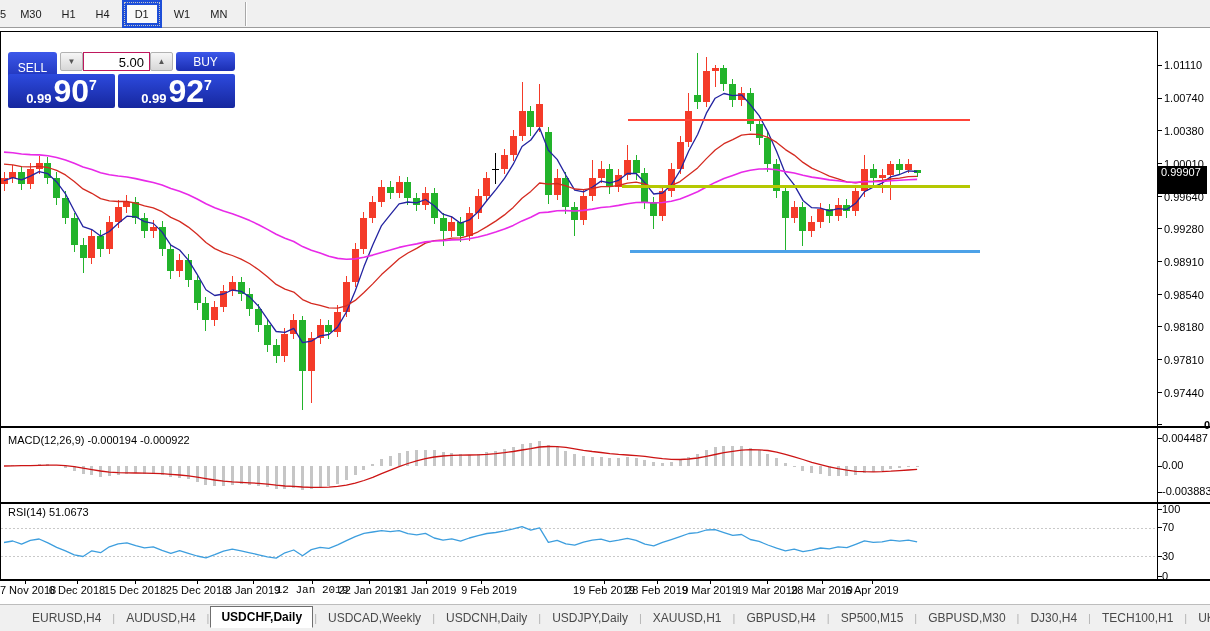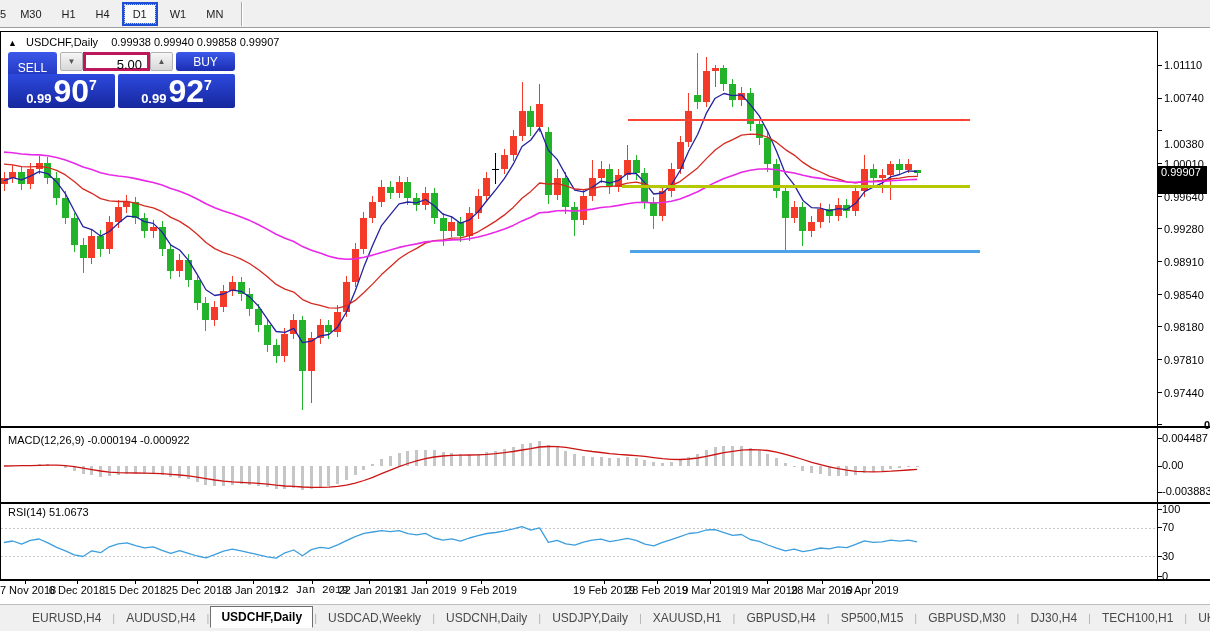--- a/index.html
+++ b/index.html
@@ -3,37 +3,37 @@
 <meta charset="utf-8">
 <style>
   html,body{margin:0;padding:0;background:#fff}
   .stage{position:relative;width:1210px;height:631px;overflow:hidden;
          font-family:"Liberation Sans",sans-serif;background:#fff;-webkit-font-smoothing:none}
   
   .toolbar{position:absolute;left:0;top:0;width:1210px;height:28px;background:#f0f0f0;
            border-bottom:1px solid #9c9c9c;display:flex;align-items:center;box-sizing:border-box}
   .tf{font-size:11px;color:#1c1c1c;padding:3px 8px;margin:0 2px;cursor:default}
   .tf.partial{padding:3px 2px 3px 0;margin-left:0}
-  .tf.active{background:#fafafa;border:3px solid #1d4ed8;outline:1px dotted #c4c4c4;outline-offset:-3px}
+  .tf.active{background:#fafafa;border:5px solid #1d4ed8;outline:1px dotted #c4c4c4;outline-offset:-3px}
   .tbsep{width:1px;height:24px;background:#a8a8a8;margin-left:8px;box-shadow:1px 0 0 #fff}
   
   .chartbg{position:absolute;left:0;top:28px;width:1210px;height:576px;background:#fff}
   #plot{position:absolute;left:0;top:0;width:1210px;height:631px}
   .ovl{position:absolute;font-size:11px;color:#000;white-space:nowrap;line-height:13px}
   .title-row{left:8px;top:36px}
   .title-row .sym{margin-right:10px}
   
   .tpanel{position:absolute;left:5px;top:49px;width:233px;height:62px;background:#fff}
   .btn-blue{position:absolute;background:linear-gradient(#3c58ea,#1b2eb2);color:#fff;
             display:flex;align-items:center;justify-content:center;border-radius:3px;
             font-size:12px;cursor:pointer}
   .spinbtn{position:absolute;background:linear-gradient(#f6f6f6,#d7d7d7);border:1px solid #b2b2b2;
            color:#555;font-size:8px;display:flex;align-items:center;justify-content:center;
            box-sizing:border-box;border-radius:2px;cursor:pointer}
-  .volbox{position:absolute;background:#fff;border:3px solid #be185d;box-sizing:border-box;
+  .volbox{position:absolute;background:#fff;border:1px solid #be185d;box-sizing:border-box;
           font-size:13px;color:#000;text-align:right;padding:2px 5px 0 0}
   .pbox{position:absolute;background:linear-gradient(#2d4ade,#16279e);color:#fff;border-radius:2px;
         display:flex;align-items:center;justify-content:center;cursor:pointer}
   .pbox .pre{font-size:13px;font-weight:bold;align-self:flex-end;margin:0 2px 2px 0}
   .pbox .big{font-size:32px;font-weight:bold;line-height:30px}
   .pbox .sup{font-size:14px;font-weight:bold;align-self:flex-start;margin-top:3px}
   
   .axlabel{position:absolute;font-size:11px;color:#000;white-space:nowrap}
   .ctag{position:absolute;left:1158px;width:49px;height:28px;background:#000;color:#fff;
         font-size:11px;line-height:13px;padding-left:3px;box-sizing:border-box}
@@ -430,25 +430,20 @@
       <line x1="426" y1="580" x2="426" y2="584" stroke="#000" stroke-width="1"></line>
       <line x1="481" y1="580" x2="481" y2="584" stroke="#000" stroke-width="1"></line>
       <line x1="604" y1="580" x2="604" y2="584" stroke="#000" stroke-width="1"></line>
       <line x1="657" y1="580" x2="657" y2="584" stroke="#000" stroke-width="1"></line>
       <line x1="710" y1="580" x2="710" y2="584" stroke="#000" stroke-width="1"></line>
       <line x1="767" y1="580" x2="767" y2="584" stroke="#000" stroke-width="1"></line>
       <line x1="822" y1="580" x2="822" y2="584" stroke="#000" stroke-width="1"></line>
       <line x1="872" y1="580" x2="872" y2="584" stroke="#000" stroke-width="1"></line>
     </svg>
 
-  <div class="ovl title-row">
-    <span style="font-size:9px;margin-right:6px">▲</span>
-    <span class="sym">USDCHF,Daily</span>
-    <span>0.99938 0.99940 0.99858 0.99907</span>
-  </div>
 
   <div class="tpanel">
     <div class="btn-blue" style="left:3px;top:3px;width:49px;height:31px">SELL</div>
     <div class="spinbtn" style="left:55px;top:3px;width:23px;height:19px">
       <span>▼</span>
     </div>
     <div class="volbox" style="left:78px;top:3px;width:67px;height:19px">5.00</div>
     <div class="spinbtn" style="left:145px;top:3px;width:23px;height:19px">
       <span>▲</span>
     </div>
@@ -462,21 +457,21 @@
     <div class="pbox" style="left:113px;top:25px;width:117px;height:34px">
       <span class="pre">0.99</span>
       <span class="big">92</span>
       <span class="sup">7</span>
     </div>
   </div>
 
   <div id="price-ticks">
       <div class="axlabel" style="left: 1164px; top: 59.3919px;">1.01110</div>
       <div class="axlabel" style="left: 1164px; top: 92.3919px;">1.00740</div>
-      <div class="axlabel" style="left: 1164px; top: 124.5px; margin-top: 13px;">1.00380</div>
+      <div class="axlabel" style="left: 1164px; top: 124.5px;">1.00380</div>
       <div class="axlabel" style="left: 1164px; top: 157.5px;">1.00010</div>
       <div class="axlabel" style="left: 1164px; top: 190.5px;">0.99640</div>
       <div class="axlabel" style="left: 1164px; top: 222.608px;">0.99280</div>
       <div class="axlabel" style="left: 1164px; top: 255.608px;">0.98910</div>
       <div class="axlabel" style="left: 1164px; top: 288.608px;">0.98540</div>
       <div class="axlabel" style="left: 1164px; top: 320.716px;">0.98180</div>
       <div class="axlabel" style="left: 1164px; top: 353.716px;">0.97810</div>
       <div class="axlabel" style="left: 1164px; top: 386.716px; text-align: center;">0.97440</div>
       <div class="axlabel" style="left: 1204px; top: 418.824px; font-weight: bold;">0.97080</div>
     </div>

